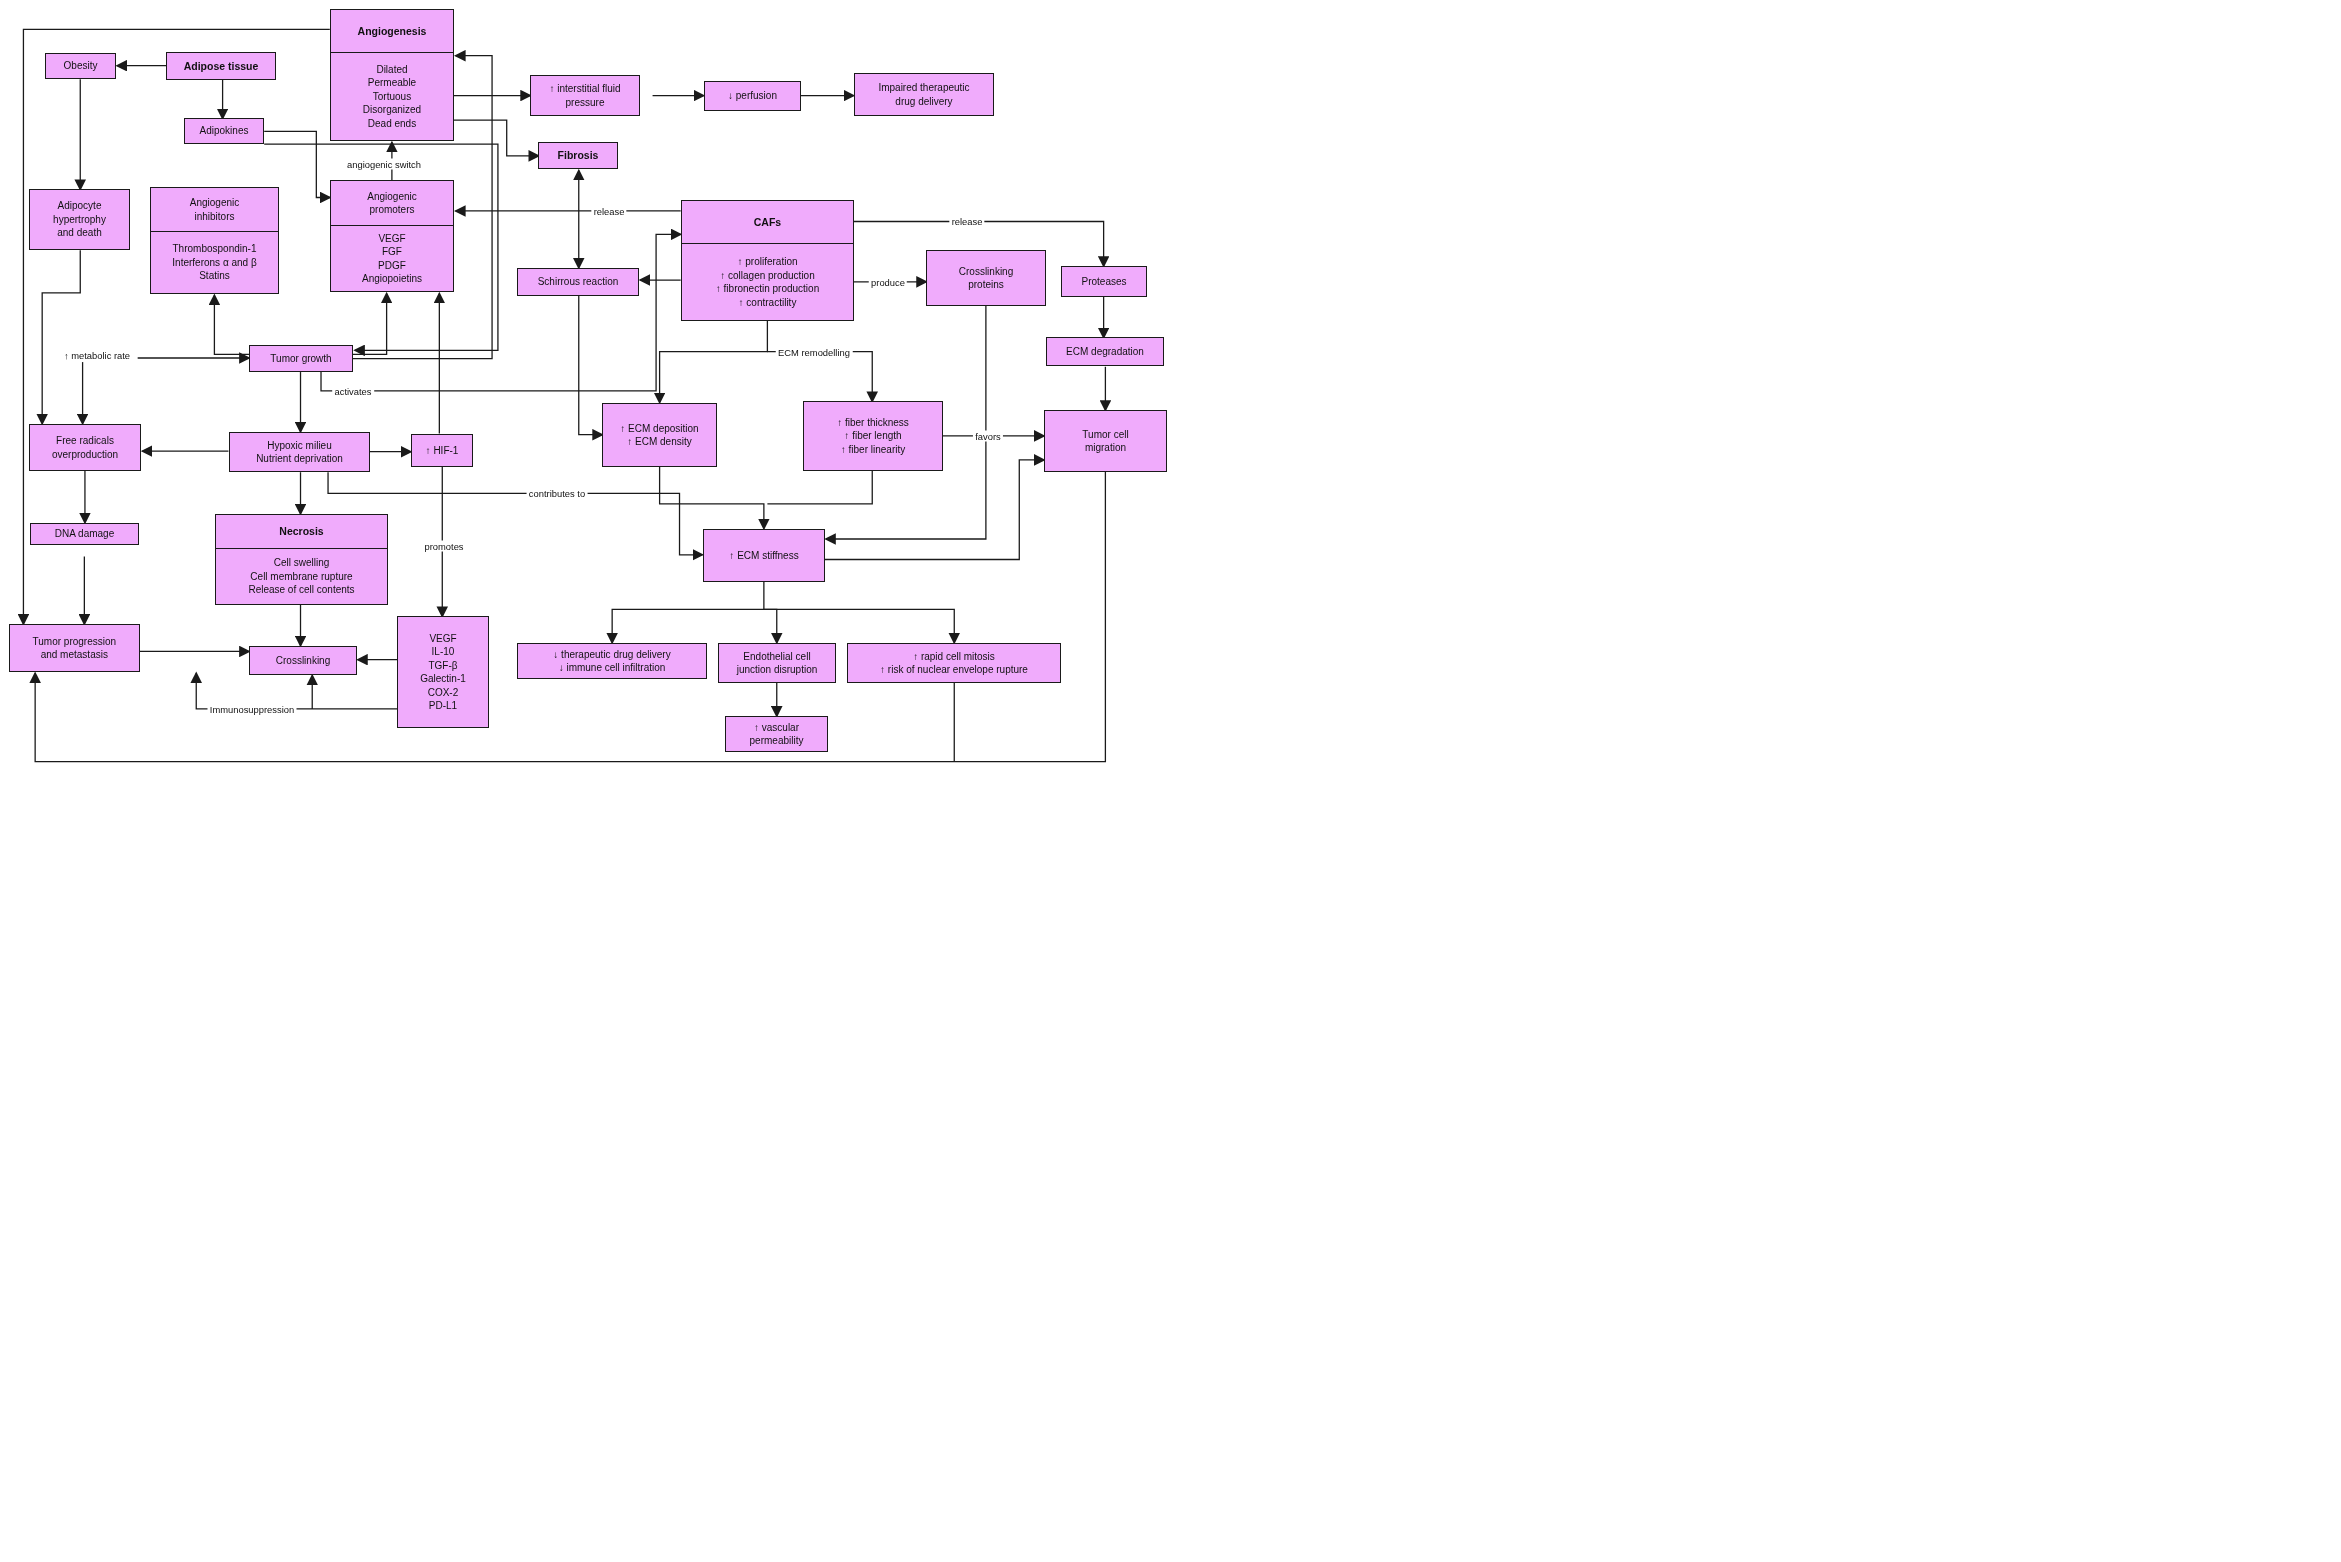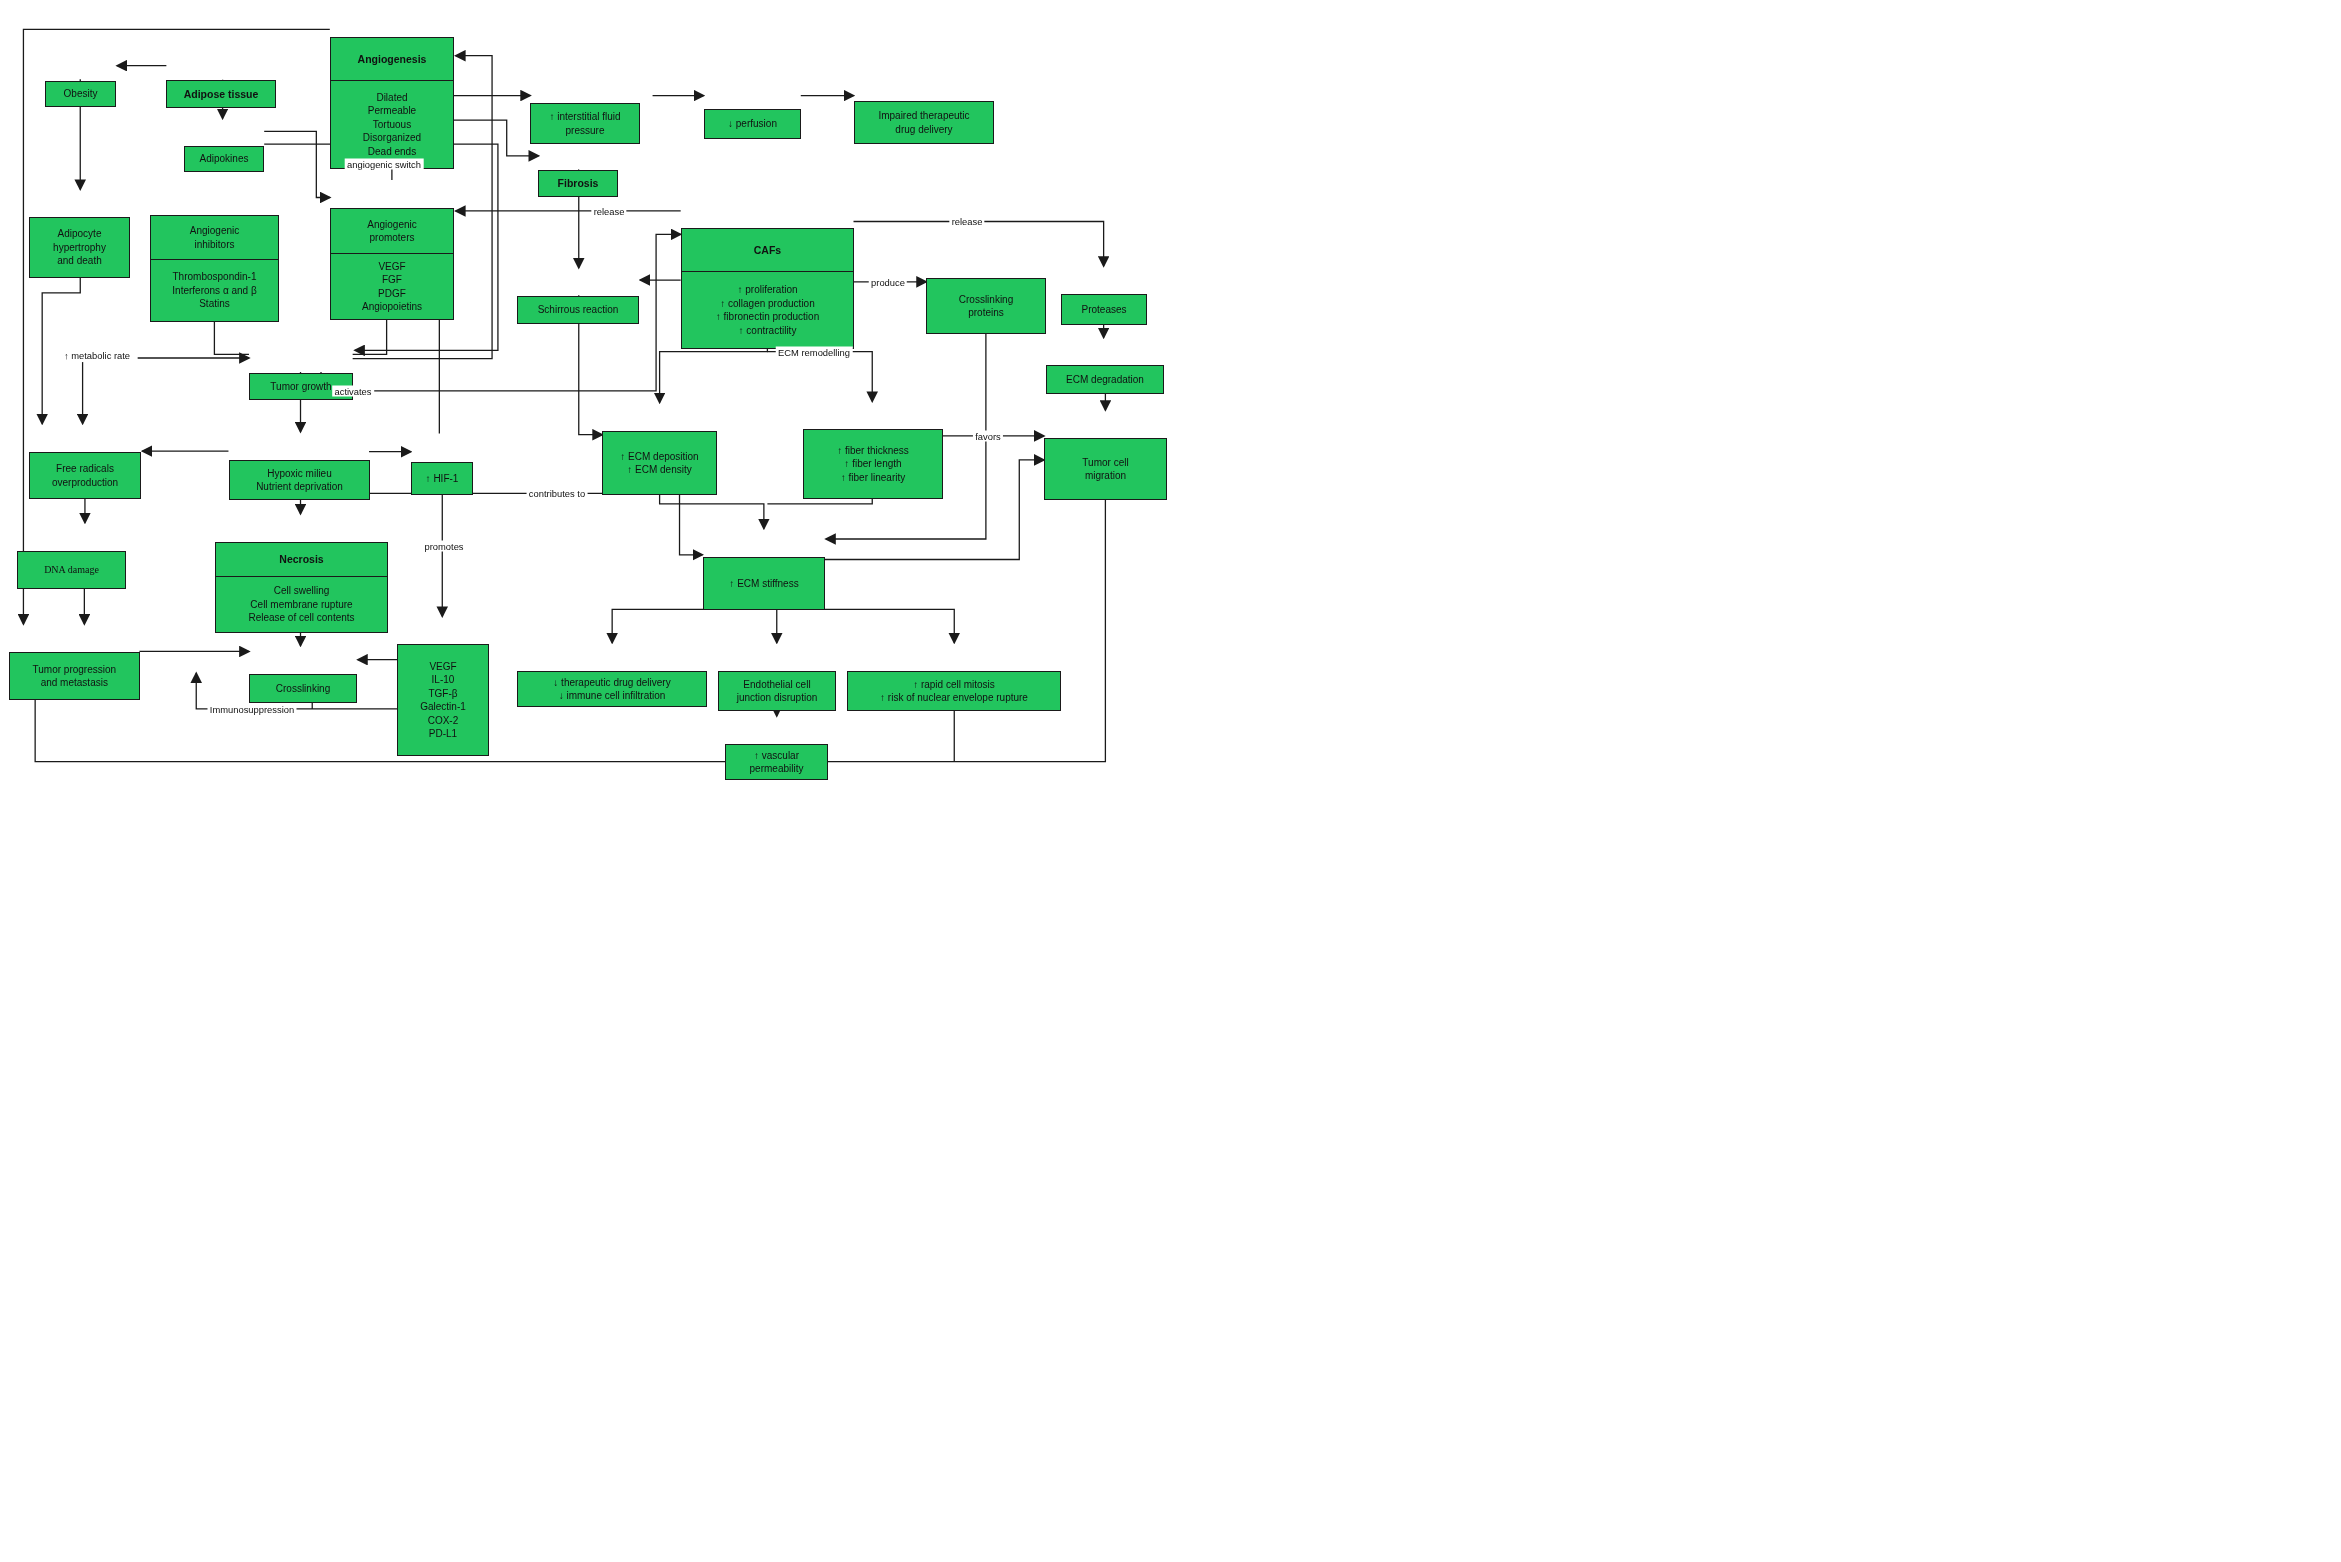--- a/index.html
+++ b/index.html
@@ -1,20 +1,20 @@
 <!DOCTYPE html>
 <html style="font-size:9.4px"><head>
 <meta charset="utf-8">
 <style>
   html,body{margin:0;padding:0;background:#ffffff;}
   #diagram{position:relative;font-family:"Liberation Sans", sans-serif;background:#ffffff;overflow:hidden;}
   #edge-svg{position:absolute;left:0;top:0;z-index:1;}
-  .node{position:absolute;box-sizing:border-box;background:#22c55e;border:1.2px solid #1a1a1a;
+  .node{position:absolute;box-sizing:border-box;background:#f0abfc;border:1.2px solid #1a1a1a;
         display:flex;align-items:center;justify-content:center;text-align:center;
-        font-size:10px;line-height:1.35;color:#111;white-space:pre-line;z-index:2;padding:1.2px;margin-top:28px;}
+        font-size:10px;line-height:1.35;color:#111;white-space:pre-line;z-index:2;padding:1.2px;}
   .node.bold{font-weight:bold;font-size:10.5px;}
   .node.compound{flex-direction:column;padding:0;align-items:stretch;}
   .node.compound .ntitle{border-bottom:1.2px solid #1a1a1a;display:flex;align-items:center;justify-content:center;
         white-space:pre-line;padding:1.2px;}
   .node.compound .ntitle.bold{font-weight:bold;font-size:10.5px;}
   .node.compound .nbody{flex:1;display:flex;align-items:center;justify-content:center;white-space:pre-line;padding:2.3px 1.2px;}
   .elabel{position:absolute;transform:translate(-50%,-50%);background:#ffffff;padding:0 2.3px;
         font-size:9.4px;color:#111;white-space:nowrap;z-index:3;}
 </style>
 </head>
@@ -122,21 +122,21 @@
     <div class="node" style="left: 229px; top: 432px; width: 141px; height: 40px;">Hypoxic milieu
 Nutrient deprivation</div>
     <div class="node" style="left: 411px; top: 434px; width: 62px; height: 33px;">↑ HIF-1</div>
     <div class="node" style="left: 602px; top: 403px; width: 115px; height: 64px;">↑ ECM deposition
 ↑ ECM density</div>
     <div class="node" style="left: 803px; top: 401px; width: 140px; height: 70px;">↑ fiber thickness
 ↑ fiber length
 ↑ fiber linearity</div>
     <div class="node" style="left: 1044px; top: 410px; width: 123px; height: 62px;">Tumor cell
 migration</div>
-    <div class="node" style="left: 17px; top: 523px; width: 109px; height: 38px; font-family: Liberation Serif, serif;">DNA damage</div>
+    <div class="node" style="left: 30px; top: 523px; width: 109px; height: 22px;">DNA damage</div>
     <div class="node compound" style="left: 215px; top: 514px; width: 173px; height: 91px;"><div class="ntitle bold" style="height: 30.5px;">Necrosis</div><div class="nbody">Cell swelling
 Cell membrane rupture
 Release of cell contents</div></div>
     <div class="node" style="left: 703px; top: 529px; width: 122px; height: 53px;">↑ ECM stiffness</div>
     <div class="node" style="left: 397px; top: 616px; width: 92px; height: 112px;">VEGF
 IL-10
 TGF-β
 Galectin-1
 COX-2
 PD-L1</div>

